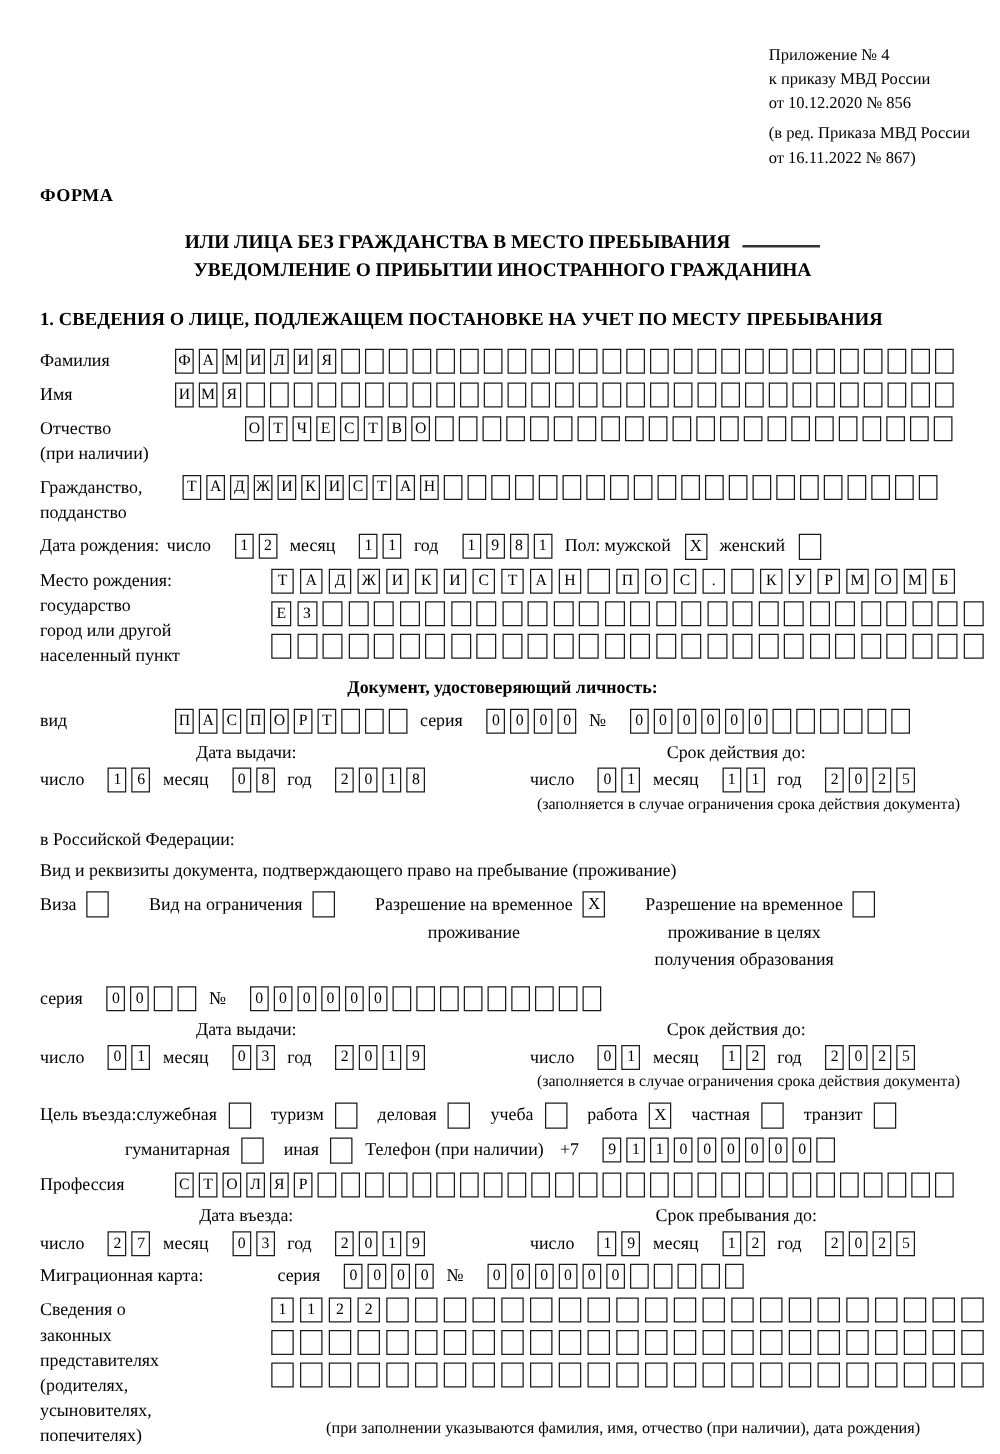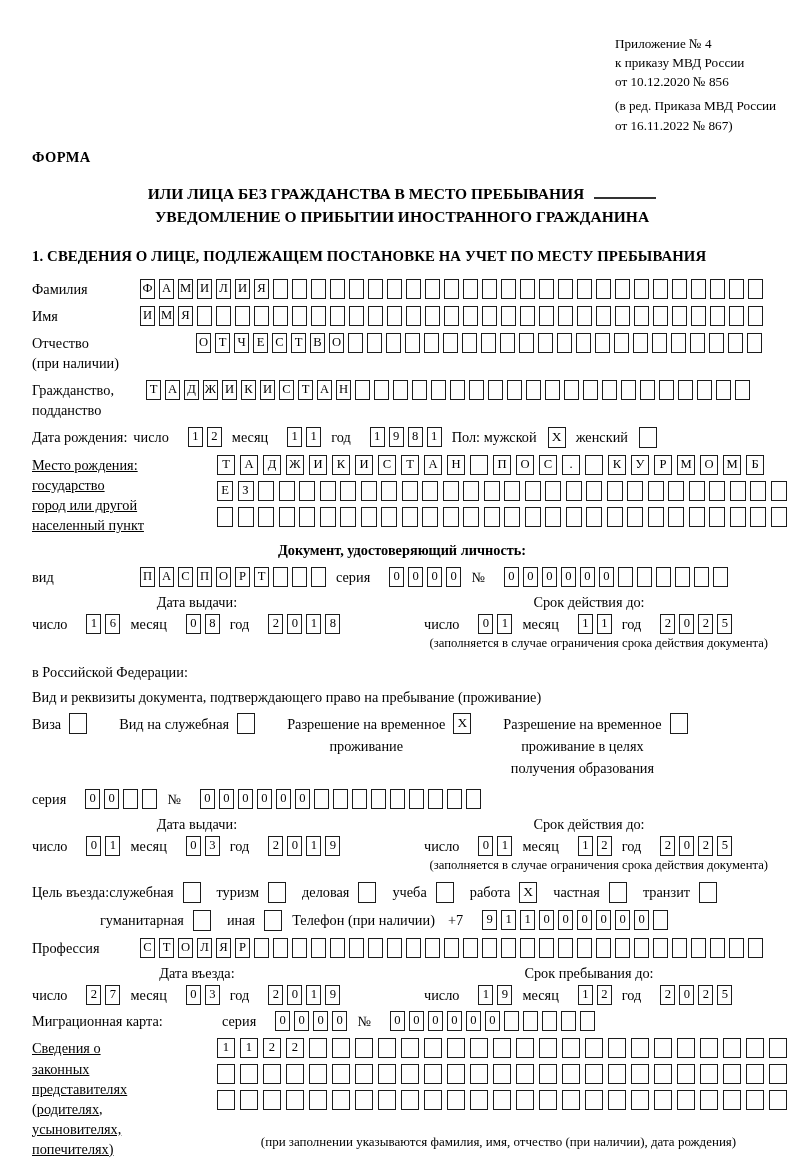--- a/index.html
+++ b/index.html
@@ -13,21 +13,21 @@
   .forma{padding-right:10px;font-weight:bold;font-size:14.5px;margin-top:14px;letter-spacing:.4px;}
 
   
   .title{ text-align:center;font-weight:bold;font-size:15.5px;line-height:1.5;margin-top:16px;}
   .title-underline{display:inline-block;width:62px;border-bottom:2px solid #333;margin-left:10px;vertical-align:baseline;height:12px;}
   .section-heading{font-weight:bold;font-size:14.8px;margin-top:20px;margin-bottom:14px;letter-spacing:.1px;}
 
   
   .row{display:flex;align-items:flex-start;margin-bottom:7px;}
   .flabel{font-size:14.3px;flex:none;line-height:1.4;}
-  .w96{width:96px;} .w102{width:102px;} .w152{width:152px;} .w173{width:173px;text-decoration:underline;}
+  .w96{width:96px;} .w102{width:102px;} .w152{width:152px;} .w173{width:173px;}
   .dlbl{font-size:14.3px;margin:2px 7px 0 6px;white-space:nowrap;}
   .dlbl.first{margin-left:0;}
 
   
   .cells{display:inline-block;white-space:nowrap;line-height:0;padding-left:12px;}
   .cell{box-sizing:border-box;display:inline-block;width:15px;height:20px;border:1.6px solid #1c1c1c;
         margin-right:4px;text-align:center;font-size:12.6px;line-height:17px;vertical-align:top;background:#fff;}
   .cell.wide{width:18px;margin-right:5px;}
   .cell.mid{width:16px;margin-right:4.5px;}
 
@@ -188,21 +188,21 @@
 
   <div class="opt-row">
     <div class="opt">
       <div class="opt-label">
           <div>Виза</div>
         </div>
       <span class="checkbox"></span>
     </div>
     <div class="opt">
       <div class="opt-label">
-          <div>Вид на служебная</div>
+          <div>Вид на ограничения</div>
         </div>
       <span class="checkbox"></span>
     </div>
     <div class="opt">
       <div class="opt-label">
         <div>Разрешение на временное</div>
         <div>проживание</div>
       </div>
       <span class="checkbox">X</span>
     </div>

